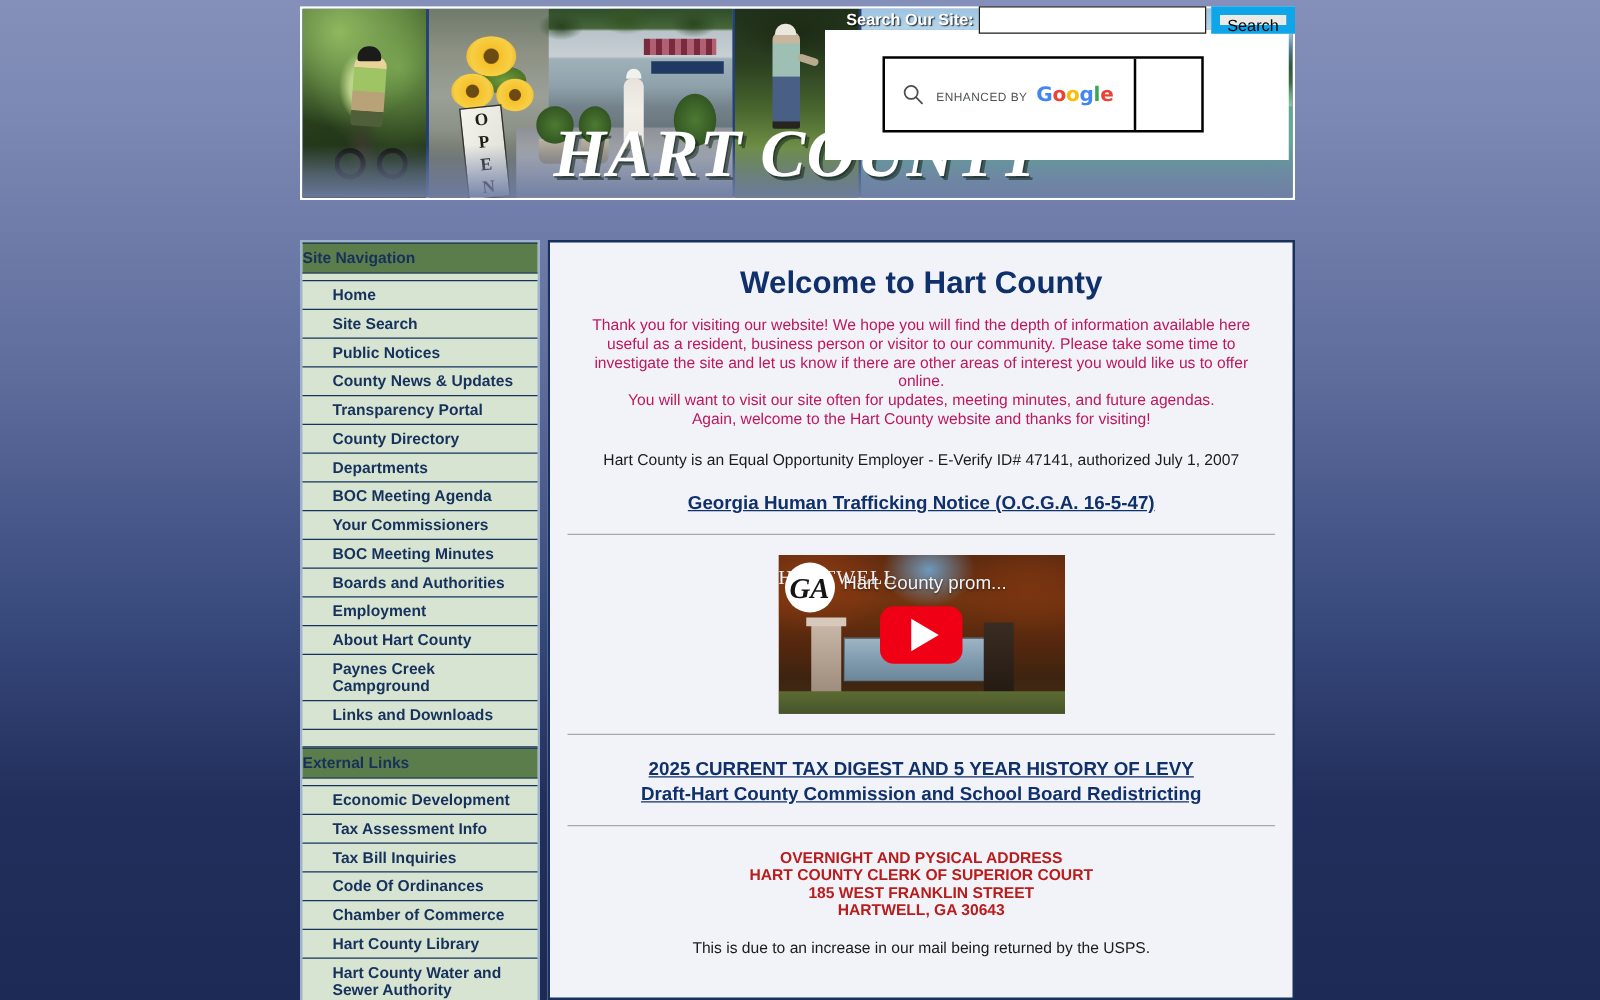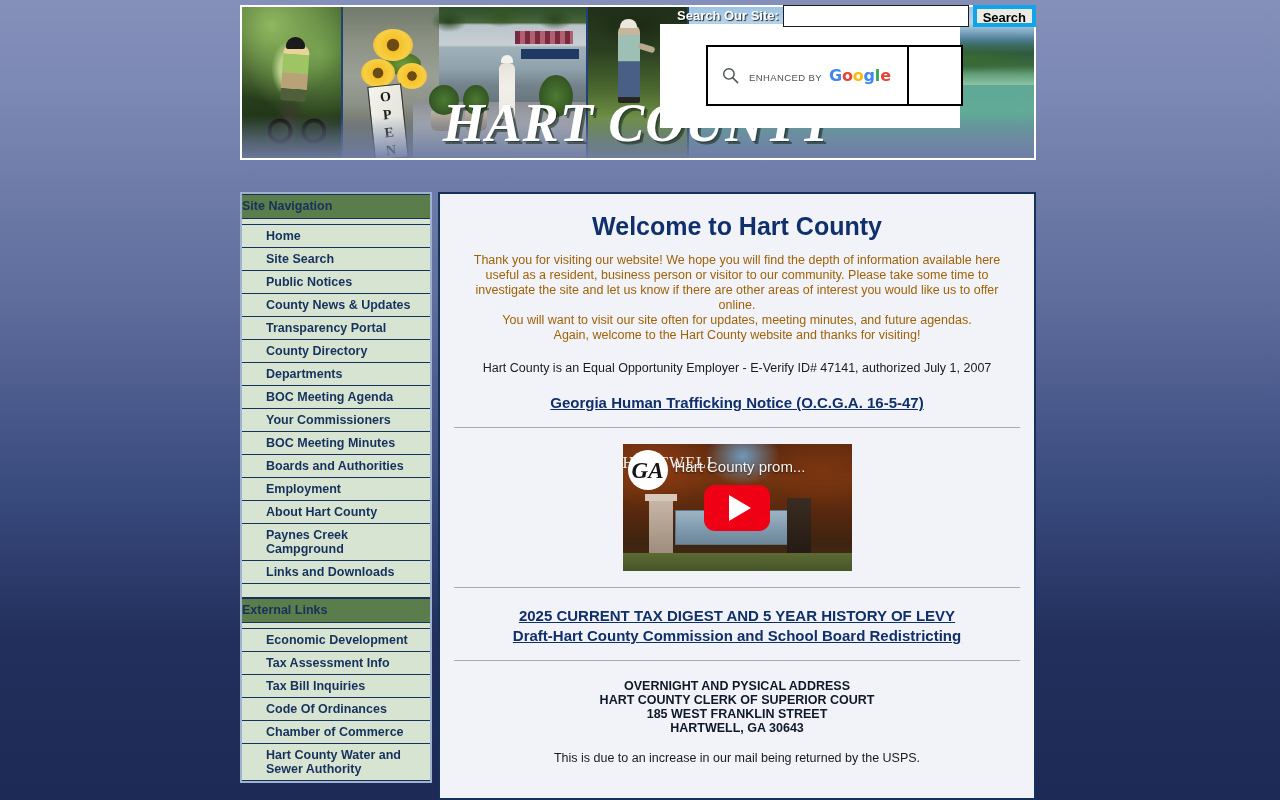--- a/index.html
+++ b/index.html
@@ -249,32 +249,31 @@
     border: 1px solid #1c1c1c;
     background: #ffffff;
     font-size: 12px;
     padding: 0 3px;
     min-width: 0;
   }
   #search-button {
     margin-left: 4px;
     min-width: 62px;
     background: #eceae4;
-    border: 4px solid #0ea5e9;
+    border: 7px solid #0ea5e9;
     font-size: 13px;
     color: #000;
     cursor: pointer;
-    font-weight: bold;
   }
 
   
   #google-overlay {
     position: absolute;
     left: 420px; top: 24px;
-    width: 300px; height: 104px;
+    width: 371px; height: 104px;
     background: #ffffff;
     z-index: 18;
   }
   #gsc-inner {
     position: absolute;
     left: 46px; top: 21px;
     width: 257px; height: 61px;
     border: 2px solid #000000;
     display: flex;
     background: #ffffff;
@@ -361,21 +360,21 @@
     text-align: center;
     color: #10306b;
     font-size: 25px;
     font-weight: bold;
     margin: 8px 0 12px 0;
   }
   .intro-p {
     text-align: center;
     font-size: 12.5px;
     line-height: 15px;
-    color: #a16207;
+    color: #be185d;
     margin: 0 10px;
   }
   .eeo {
     text-align: center;
     font-size: 12.5px;
     color: #1b1b1b;
     margin: 18px 0 0 0;
   }
   .big-link {
     display: block;
@@ -466,21 +465,21 @@
     border-top: 13px solid transparent;
     border-bottom: 13px solid transparent;
     margin-left: 5px;
   }
 
   
   .addr {
     text-align: center;
     font-size: 12.5px;
     font-weight: bold;
-    color: #0f172a;
+    color: #b91c1c;
     line-height: 14px;
     margin-top: 18px;
   }
   .note {
     text-align: center;
     font-size: 12.5px;
     color: #1b1b1b;
     margin-top: 16px;
   }
   .signoff {
@@ -596,20 +595,21 @@
       <div class="nav-gap"></div>
 
       <div class="nav-header">External Links</div>
       <div class="nav-spacer"></div>
 
       <a class="nav-item">Economic Development</a>
       <a class="nav-item">Tax Assessment Info</a>
       <a class="nav-item">Tax Bill Inquiries</a>
       <a class="nav-item">Code Of Ordinances</a>
       <a class="nav-item">Chamber of Commerce</a>
+      <a class="nav-item">Hart County Library</a>
       <a class="nav-item">Hart County Water and Sewer Authority</a>
     </nav>
 
     <main id="main">
 
       <h1 id="welcome-title">Welcome to Hart County</h1>
 
       <p class="intro-p">Thank you for visiting our website! We hope you will find the depth of information available here useful as a resident, business person or visitor to our community. Please take some time to investigate the site and let us know if there are other areas of interest you would like us to offer online.</p>
       <p class="intro-p" style="margin-top:0">You will want to visit our site often for updates, meeting minutes, and future agendas.</p>
       <p class="intro-p" style="margin-top:0">Again, welcome to the Hart County website and thanks for visiting!</p>

